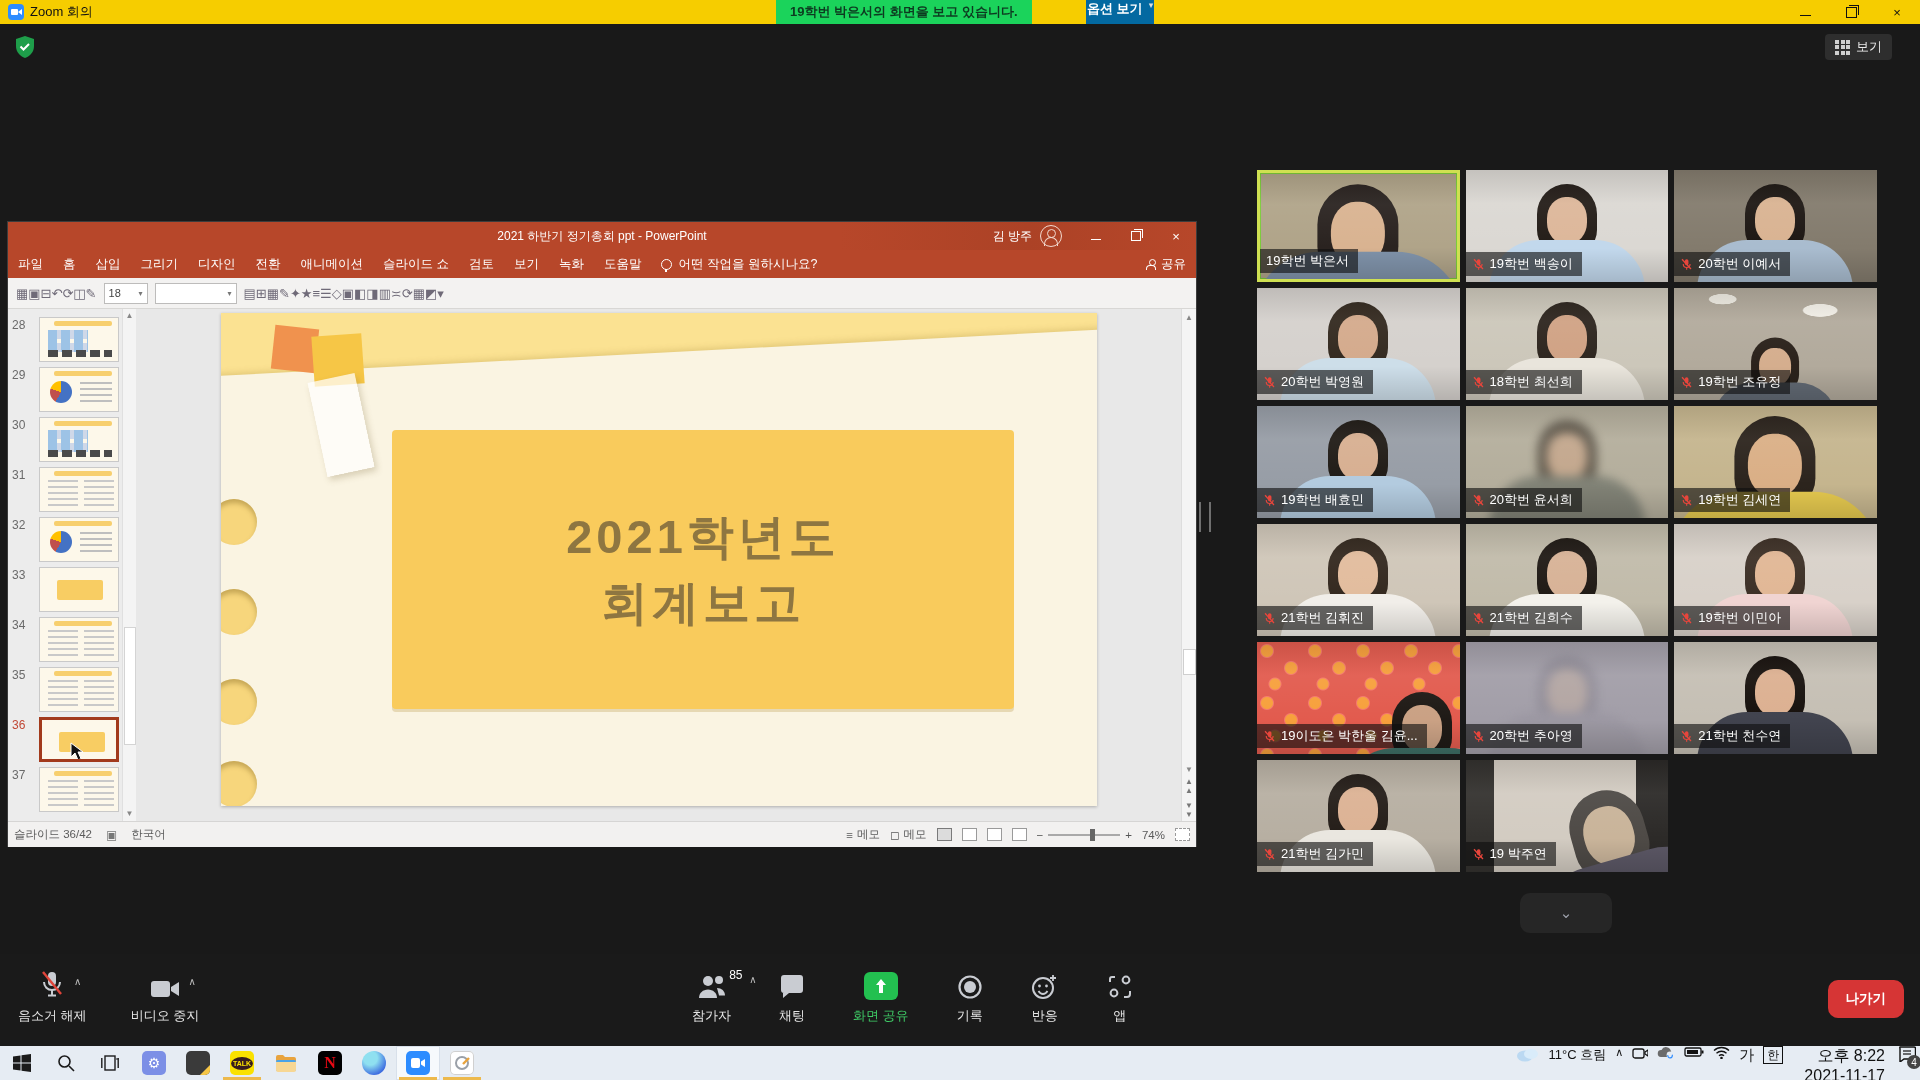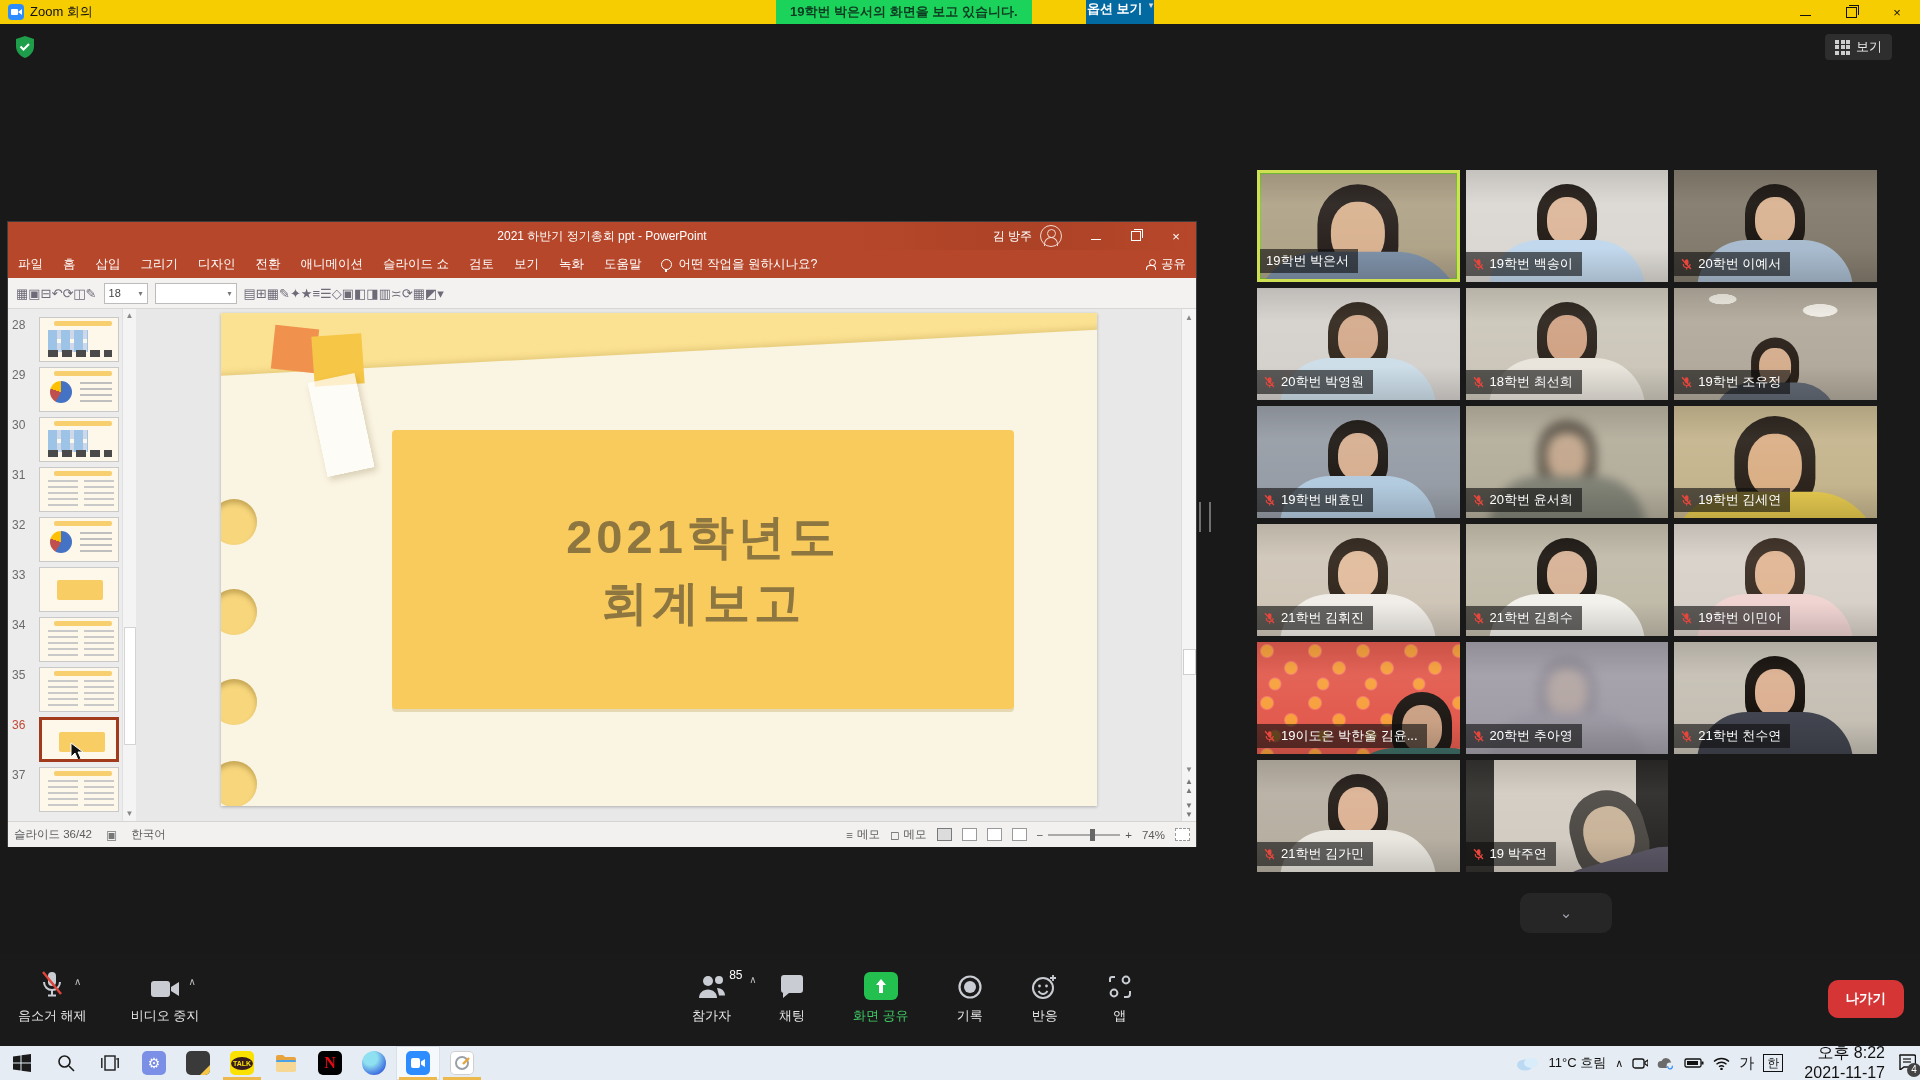--- a/index.html
+++ b/index.html
@@ -134,21 +134,21 @@
   .cnt{color:#fff;font-size:12px;position:absolute;right:-16px;top:-2px}
   .sharebx{width:34px;height:28px;background:#23C050;border-radius:6px;display:flex;align-items:center;justify-content:center}
   .green{color:#3FCB66}
   #leave{position:absolute;right:16px;top:26px;background:#D63535;color:#fff;font-size:13.5px;font-weight:bold;border-radius:10px;padding:10px 18px}
   
   #tbar{position:absolute;left:0;bottom:0;width:1920px;height:34px;background:#E6ECF3;display:flex;align-items:stretch}
   .tcell{width:44px;display:flex;align-items:center;justify-content:center;position:relative}
   .tcell.activeapp{background:#F6F9FC;box-shadow:inset 0 0 0 1px #d8e0ea}
   .tcell.run::after{content:"";position:absolute;bottom:0;left:3px;right:3px;height:3px;background:#EDB94C}
   .appic{width:24px;height:24px;border-radius:5px;display:flex;align-items:center;justify-content:center;font-weight:bold}
-  #tray{position:absolute;right:4px;top:0;height:34px;display:flex;align-items:center;gap:9px;font-size:13px;color:#111}
+  #tray{position:absolute;right:4px;top:0;height:34px;display:flex;align-items:flex-start;gap:9px;font-size:13px;color:#111}
   .trayic{display:flex;align-items:center}
   #clock{text-align:right;font-size:16px;line-height:1.25;margin-left:12px}
   #notif{position:relative;margin-left:4px}
   .badge{position:absolute;right:-5px;bottom:-4px;background:#444;color:#fff;border-radius:50%;width:14px;height:14px;font-size:10px;display:flex;align-items:center;justify-content:center}
   .ime-han{border:1.4px solid #111;padding:0 3px;font-size:12px;line-height:16px}
 </style>
 </head>
 <body>
 
 <div id="ztitle">

